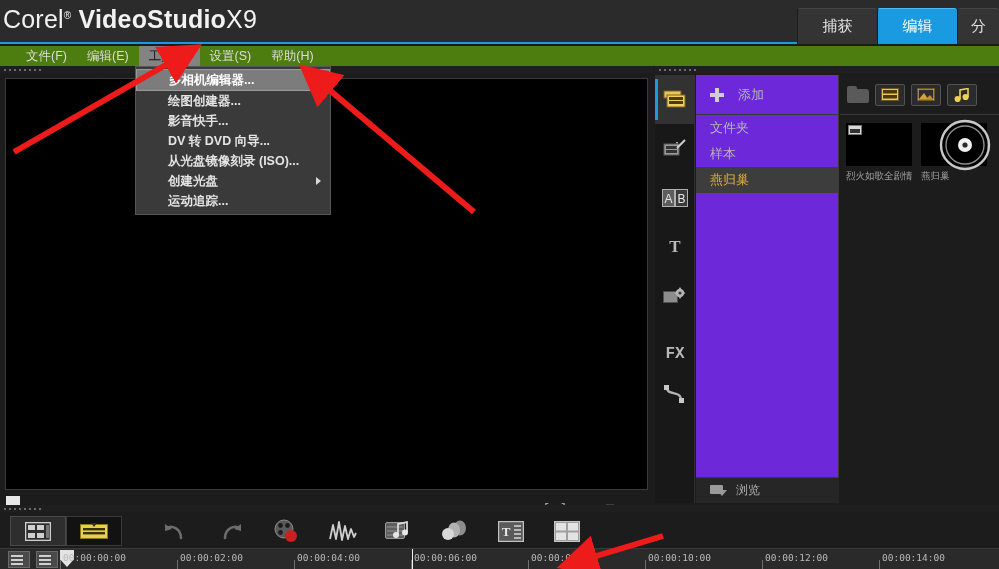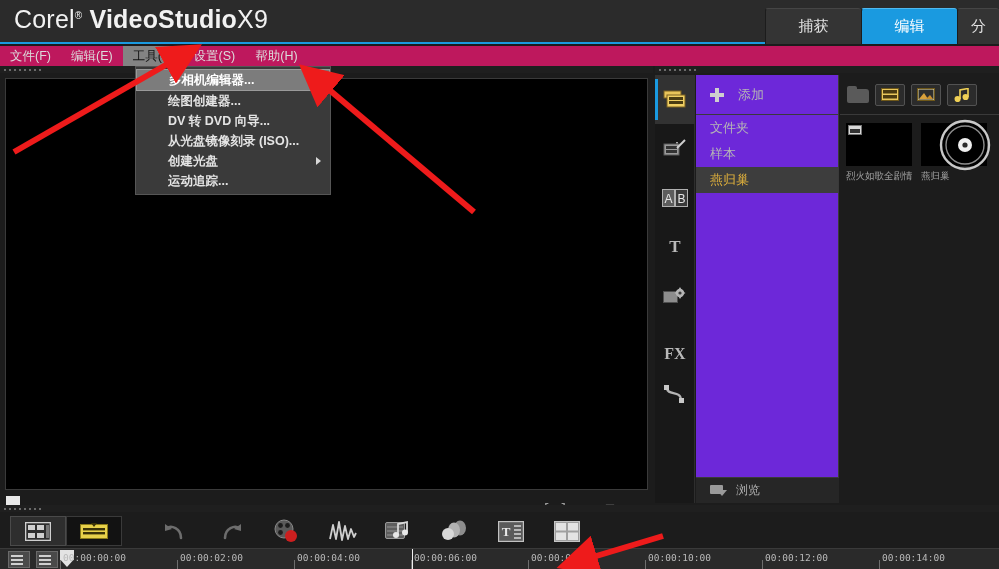--- a/index.html
+++ b/index.html
@@ -12,42 +12,42 @@
   }
   #app { position: relative; width: 999px; height: 569px; }
 
   
   .titlebar {
     position: absolute; left: 0; top: 0; width: 999px; height: 44px;
     background: #2b2b2b;
     border-bottom: 2px solid #1a9ae0;
   }
   .brand {
-    position: absolute; left: 14px; top: 5px;
+    position: absolute; left: 3px; top: 5px;
     font-size: 25px; color: #f2f2f2; letter-spacing: .2px;
     white-space: nowrap;
   }
   .brand .light { font-weight: 300; }
   .brand .bold  { font-weight: 700; }
   .brand .reg   { font-size: 10px; vertical-align: super; }
 
   .toptabs { position: absolute; right: 0; top: 8px; height: 36px; display: flex; }
   .toptab {
-    width: 96px; height: 36px; line-height: 34px; text-align: center;
+    width: 80px; height: 36px; line-height: 34px; text-align: center;
     font-size: 15px; color: #e2e2e2; background: #343434;
     border-left: 1px solid #1c1c1c; border-top: 1px solid #454545;
     border-radius: 3px 3px 0 0; cursor: pointer;
   }
   .toptab.active { background: #1a9ae0; color: #ffffff; border-top-color: #4fb9f0; }
   .toptab.clipped { width: 42px; }
 
   
   .menubar {
     position: absolute; left: 0; top: 46px; width: 999px; height: 20px;
-    background: #be185d; display: flex; align-items: center; padding-left: 0;
+    background: #4d7c0f; display: flex; align-items: center; padding-left: 16px;
   }
   .menuitem {
     font-size: 12.5px; color: #dcdcdc; padding: 2px 10px; cursor: pointer;
     white-space: nowrap;
   }
   .menuitem.open { background: #838383; color: #111; }
 
   
   .dropdown {
     position: absolute; left: 135px; top: 66px; width: 196px;
@@ -340,21 +340,21 @@
       </div>
       <div class="railbtn">
         <svg width="24" height="19" viewBox="0 0 24 19">
           <rect x="0.5" y="5.5" width="14" height="11" fill="#8d8d8d" stroke="#4f4f4f"></rect>
           <circle cx="17" cy="7" r="4.2" fill="#b5b5b5"></circle>
           <circle cx="17" cy="7" r="1.6" fill="#3a3a3a"></circle>
           <path d="M17 1 l1.5 2.5 h-3 z M17 13 l1.5 -2.5 h-3 z M11.5 7 l2.5 1.5 v-3 z M22.5 7 l-2.5 1.5 v-3 z" fill="#b5b5b5"></path>
         </svg>
       </div>
       <div class="railbtn">
-        <span class="glyph" style="font-family:Liberation Serif, serif;font-size:16px;margin-top:18px;">FX</span>
+        <span class="glyph" style="font-family:Liberation Mono, monospace;font-size:16px;margin-top:18px;">FX</span>
       </div>
       <div class="railbtn">
         <svg width="22" height="20" viewBox="0 0 22 20">
           <path d="M3 4 C 3 12, 17 6, 17 16" stroke="#b5b5b5" stroke-width="2.2" fill="none"></path>
           <rect x="0" y="1" width="5" height="5" fill="#c8c8c8"></rect>
           <rect x="15" y="14" width="5" height="5" fill="#c8c8c8"></rect>
         </svg>
       </div>
     </div>
 
@@ -567,20 +567,21 @@
           <span class="bar"></span>
           <span class="lab">00:00:14:00</span>
         </span>
       <span class="playline" style="left:352px"></span>
     </div>
   </div>
 
   <div class="dropdown">
     <div class="ditem hl">多相机编辑器...</div>
     <div class="ditem">绘图创建器...</div>
+    <div class="ditem">影音快手...</div>
     <div class="ditem">DV 转 DVD 向导...</div>
     <div class="ditem">从光盘镜像刻录 (ISO)...</div>
     <div class="ditem">
       <span>创建光盘</span>
       <span class="submark"></span>
     </div>
     <div class="ditem">运动追踪...</div>
   </div>
 
   <svg class="arrows">

